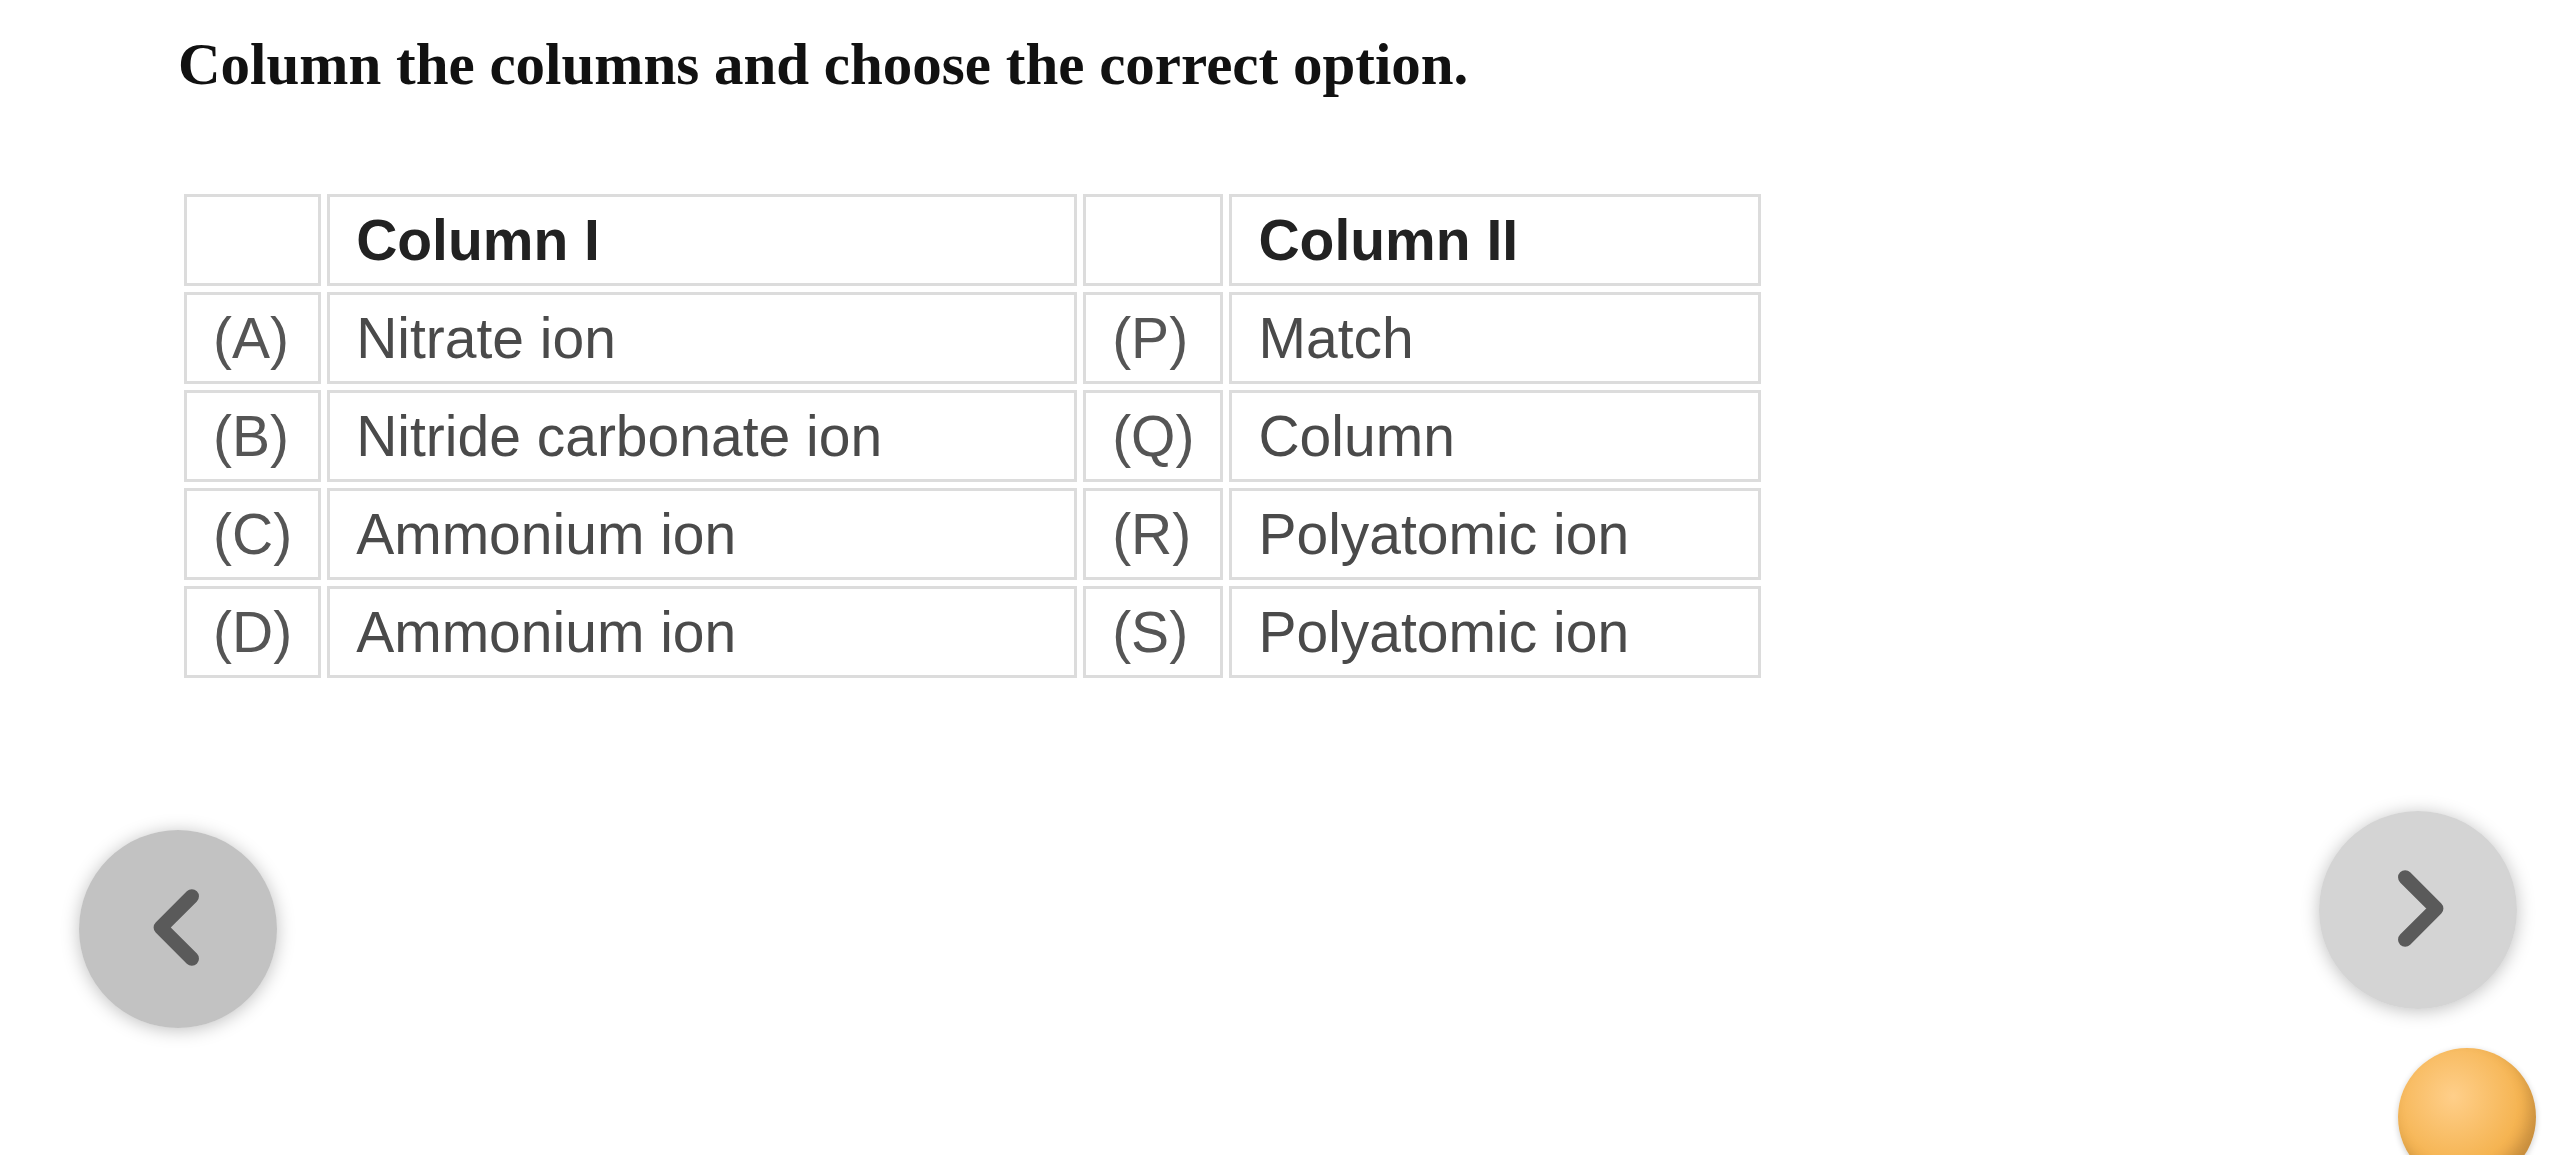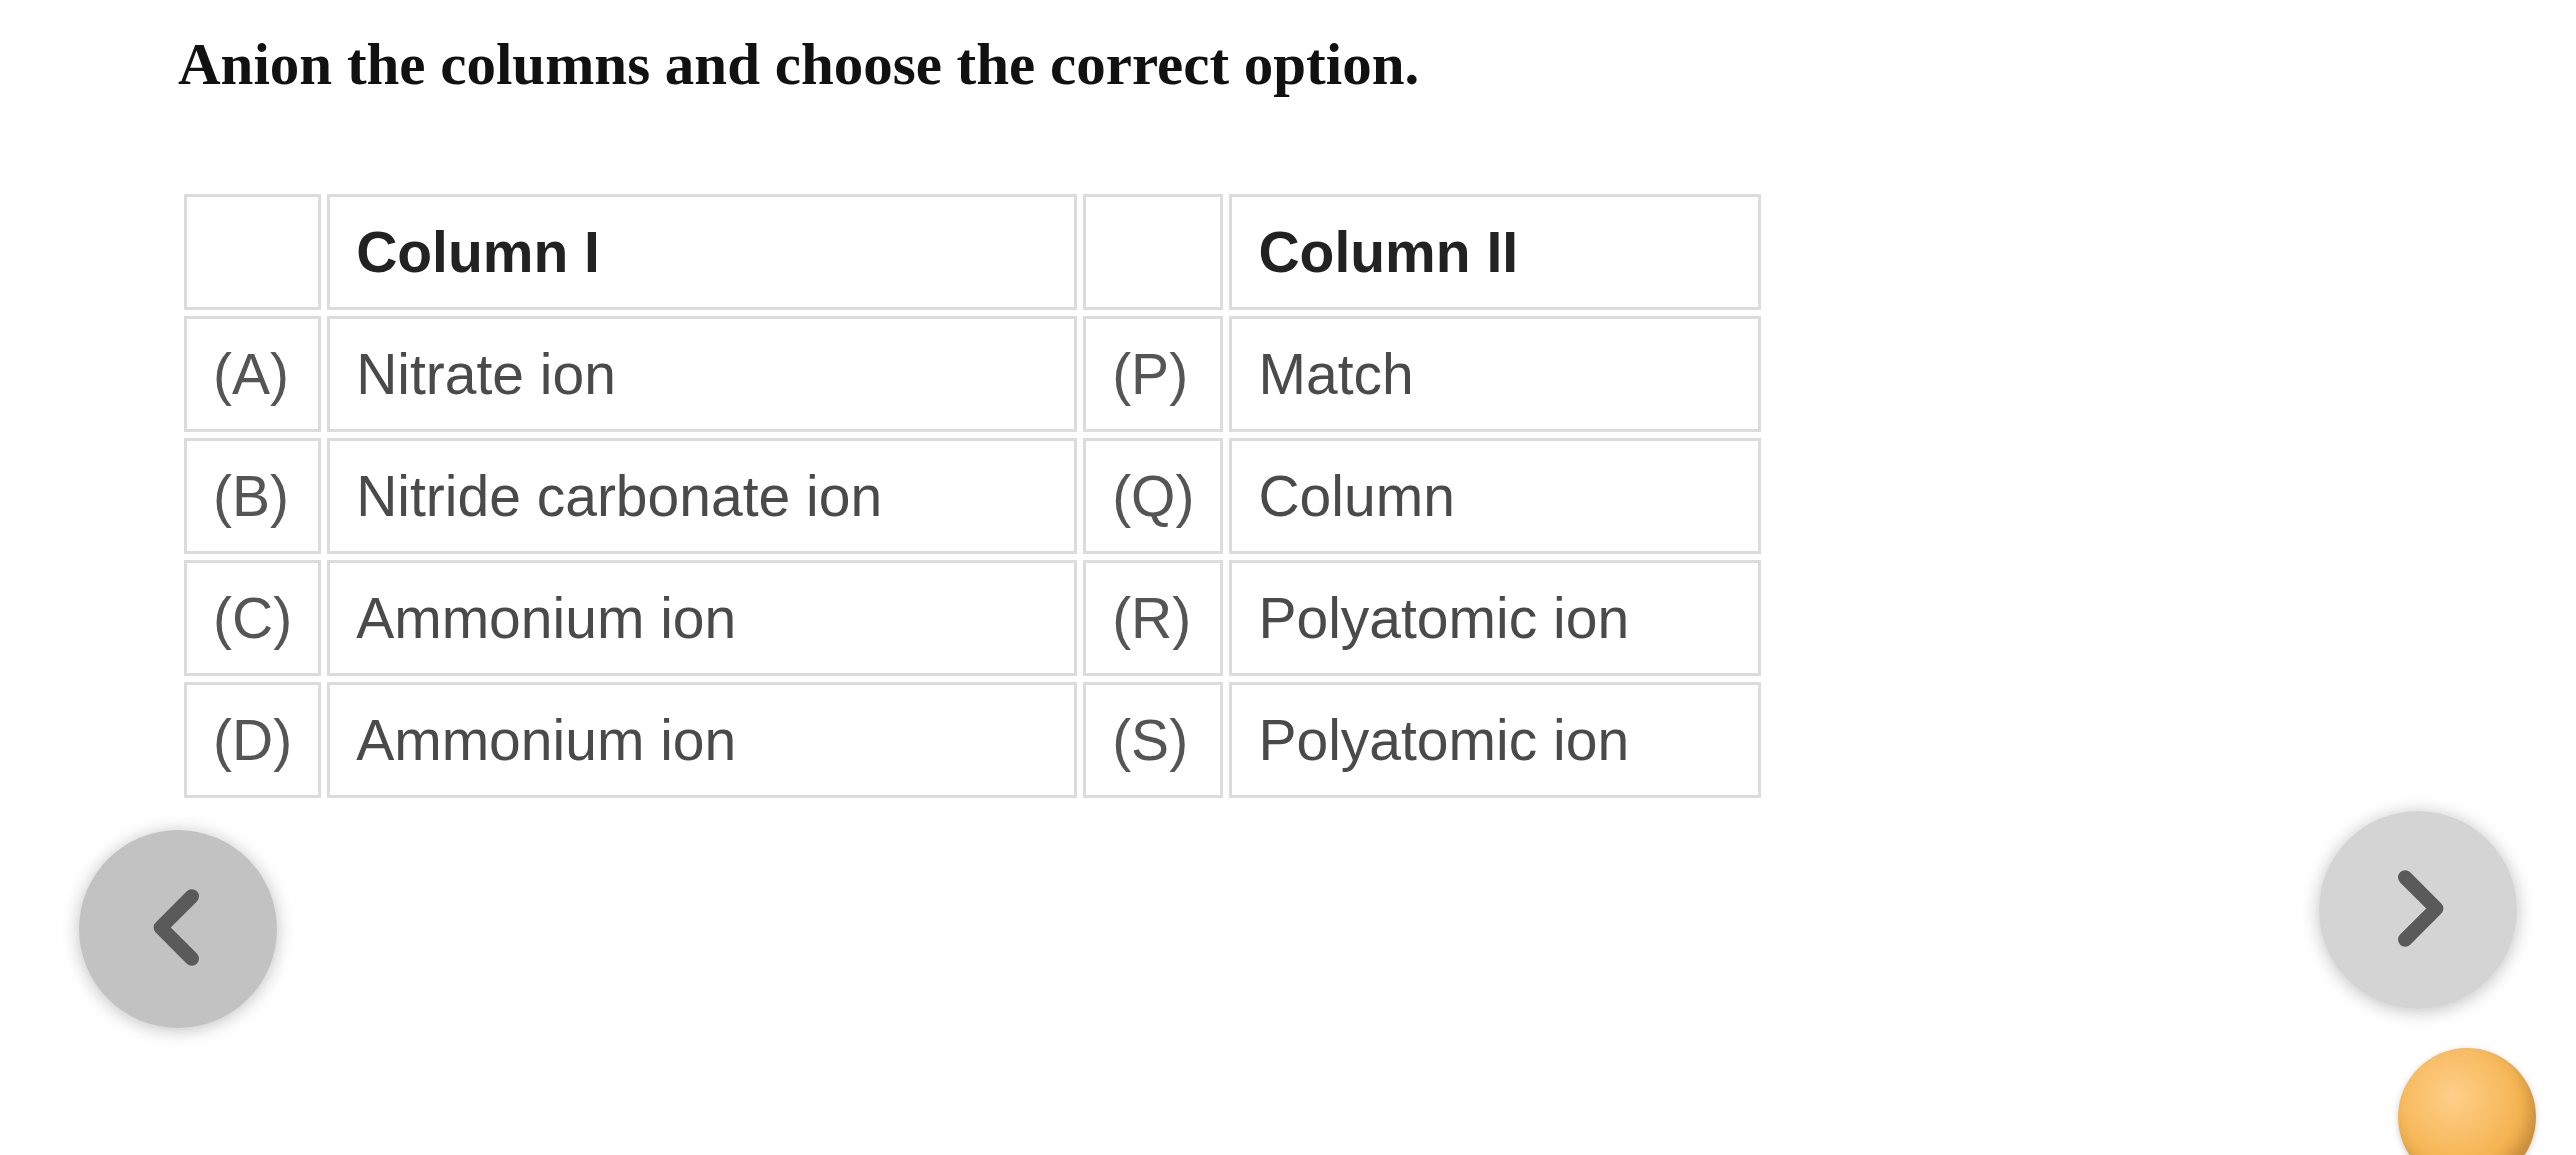--- a/index.html
+++ b/index.html
@@ -28,21 +28,21 @@
   }
   .match-table {
     border-collapse: separate;
     border-spacing: 6px;
     font-family: "Segoe UI", Arial, sans-serif;
     font-size: 57px;
     color: #4a4a4a;
   }
   .match-table td, .match-table th {
     border: 3px solid #dcdcdc;
-    padding: 22px 26px;
+    padding: 10px 26px;
     background: #ffffff;
     vertical-align: middle;
     font-weight: 400;
     text-align: left;
   }
   .match-table th {
     font-weight: 700;
     color: #222;
   }
   .lbl-cell {
@@ -97,21 +97,21 @@
     border-radius: 50%;
     background: radial-gradient(circle at 40% 35%, #ffcf8a 0%, #f5b452 55%, #d9923a 100%);
     box-shadow: inset -6px -10px 14px rgba(0,0,0,0.15), 0 2px 6px rgba(0,0,0,0.2);
   }
 </style>
 </head>
 <body>
 
 <div class="page">
 
-  <h1 class="heading">Anion the columns and choose the correct option.</h1>
+  <h1 class="heading">Column the columns and choose the correct option.</h1>
 
   <table class="match-table">
     <tbody>
         <tr>
       <th class="header-lbl"></th>
       <th class="col1-cell">Column I</th>
       <th class="header-lbl"></th>
       <th class="col2-cell">Column II</th>
     </tr>
     <tr>

